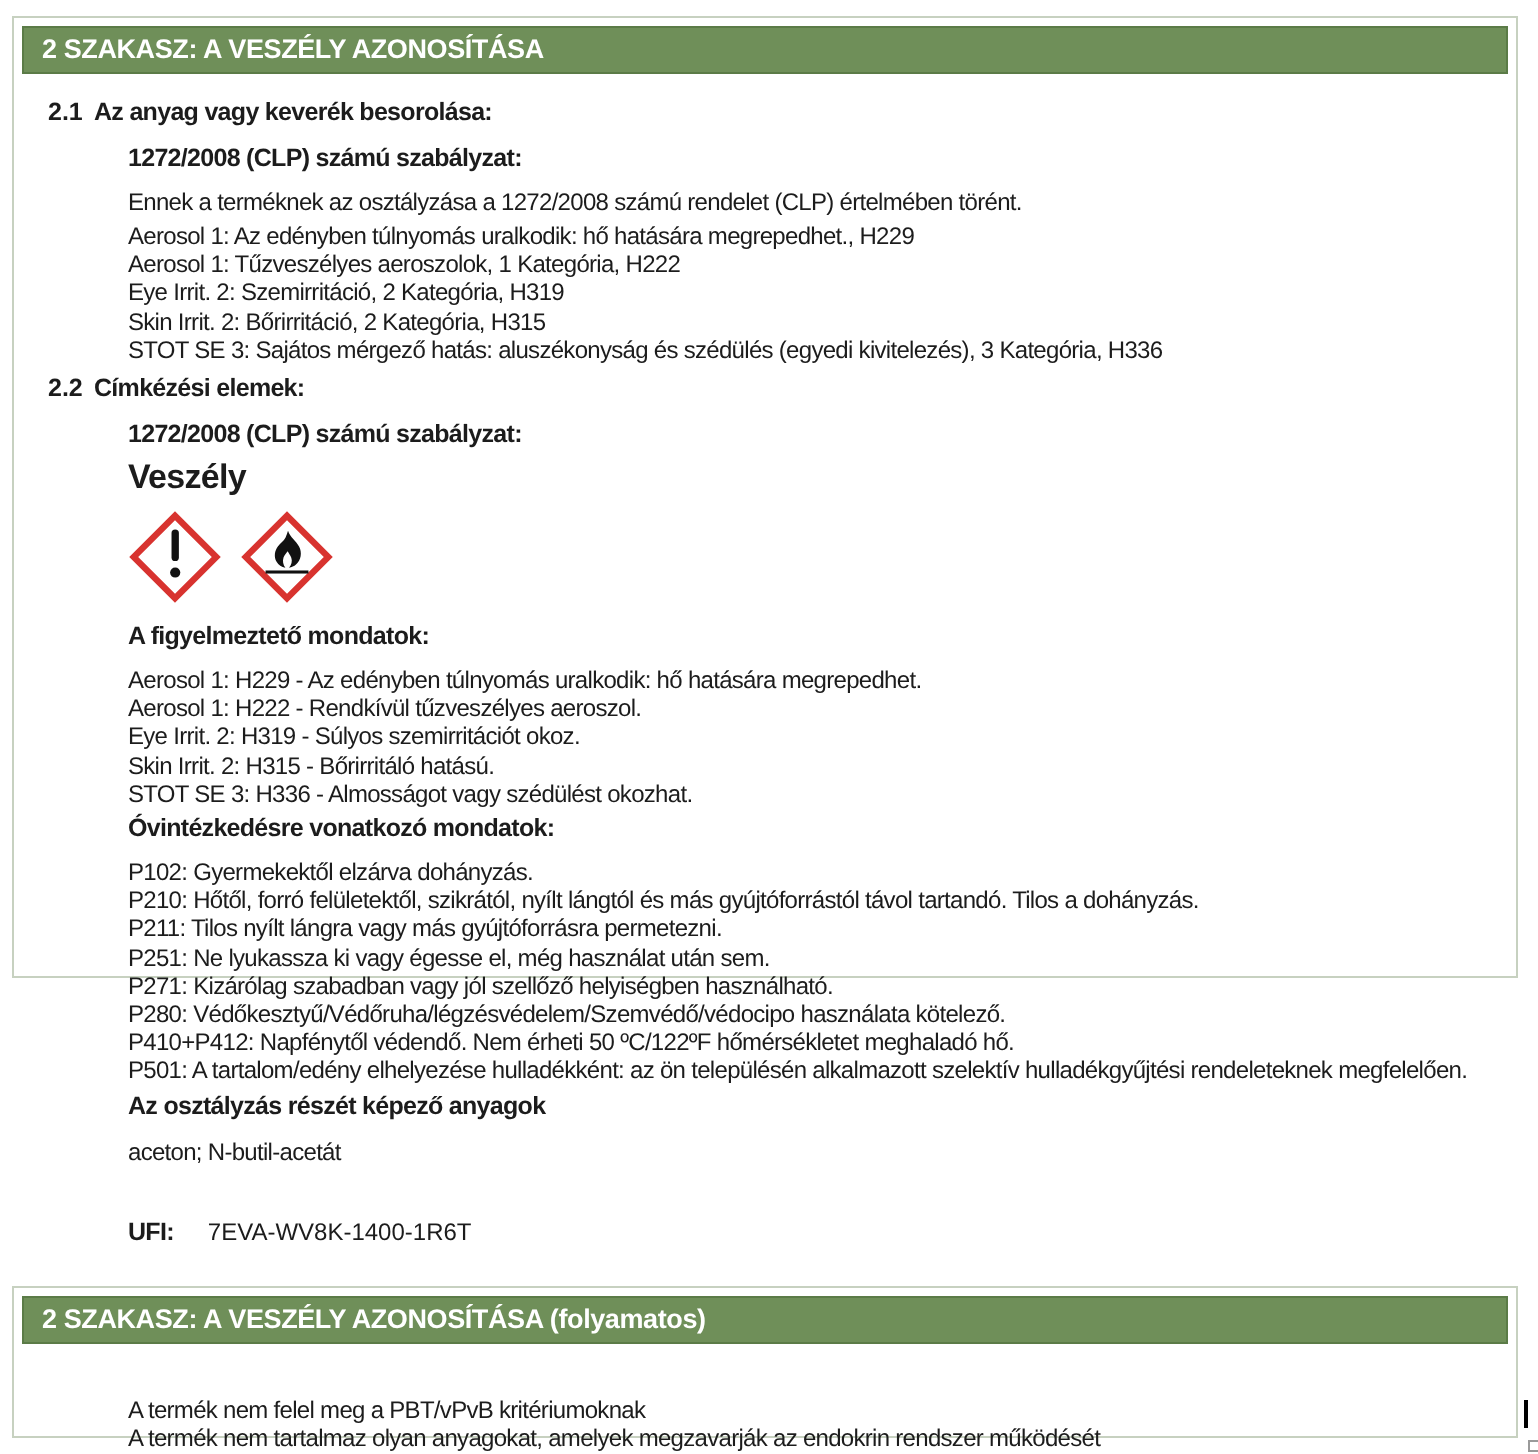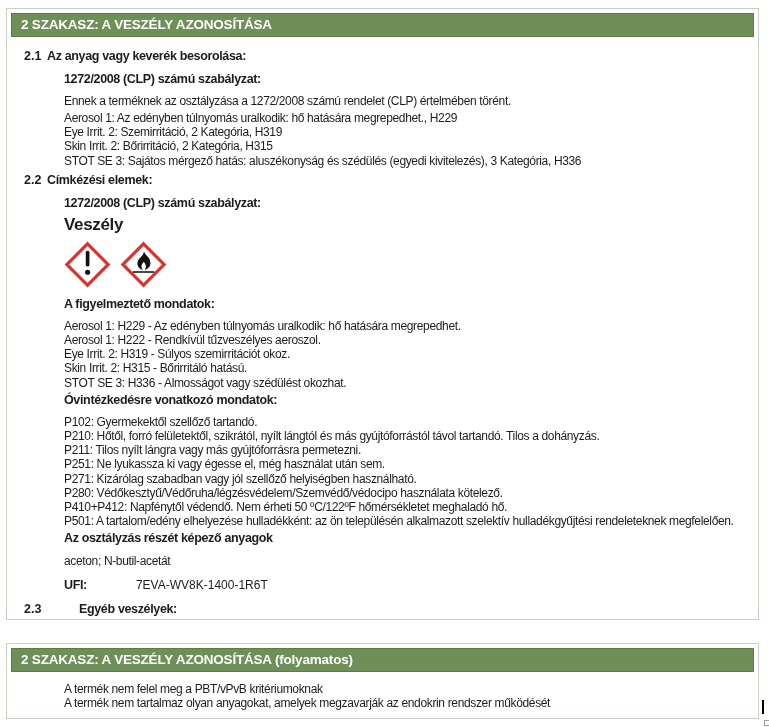--- a/index.html
+++ b/index.html
@@ -18,21 +18,21 @@
     color:var(--text);
     position:relative;
     overflow:hidden;
   }
   .page{position:relative;width:769px;height:727px;background:var(--page-bg);}
   .box{
     position:absolute;left:6px;width:753px;
     border:1px solid var(--box-border);
     background:#fff;
   }
-  .box-1{top:8px;height:612px;}
+  .box-1{top:8px;height:481px;}
   .box-2{top:643px;height:76px;}
   .bar{
     margin:4px 4px 0 4px;
     height:24px;
     background:var(--header-bg);
     border:1px solid var(--header-border);
     color:#fff;
     font-size:13.5px;
     font-weight:bold;
     letter-spacing:-0.2px;
@@ -56,21 +56,21 @@
   .pictos{display:flex;gap:7px;margin-left:-1px;}
   .picto{width:49px;height:49px;display:block;}
   .ufi-row{display:flex;align-items:baseline;}
   .ufi-label{font-weight:bold;font-size:12.5px;margin-right:17px;}
   .ufi-value{letter-spacing:0;}
   .mt3{margin-top:3px;}
   .mt5{margin-top:5px;}
   .mt6{margin-top:5px;}
   .mt8{margin-top:8px;}
   .mt9{margin-top:9px;}
-  .mt10{margin-top:10px;gap:32px;}
+  .mt10{margin-top:26px;}
   .mt12{margin-top:12px;}
   .cursor-artifact{
     position:absolute;left:762px;top:700px;
     width:2px;height:14px;background:#000;
   }
   .corner-artifact{
     position:absolute;left:764px;top:720px;
     width:5px;height:6px;border:1px solid #9a9a9a;border-right:none;
   }
 </style>
@@ -87,20 +87,21 @@
 
       <div class="srow mt12">
         <span class="num">2.1</span>
         <span class="stitle">Az anyag vagy keverék besorolása:</span>
       </div>
       <div class="indent">
         <div class="bold-line mt9">1272/2008 (CLP) számú szabályzat:</div>
         <div class="line mt8">Ennek a terméknek az osztályzása a 1272/2008 számú rendelet (CLP) értelmében törént.</div>
         <div class="list mt3">
             <div class="stmt">Aerosol 1: Az edényben túlnyomás uralkodik: hő hatására megrepedhet., H229</div>
+            <div class="stmt">Aerosol 1: Tűzveszélyes aeroszolok, 1 Kategória, H222</div>
             <div class="stmt">Eye Irrit. 2: Szemirritáció, 2 Kategória, H319</div>
             <div class="stmt">Skin Irrit. 2: Bőrirritáció, 2 Kategória, H315</div>
             <div class="stmt">STOT SE 3: Sajátos mérgező hatás: aluszékonyság és szédülés (egyedi kivitelezés), 3 Kategória, H336</div>
           </div>
       </div>
 
       <div class="srow mt6">
         <span class="num">2.2</span>
         <span class="stitle">Címkézési elemek:</span>
       </div>
@@ -125,21 +126,21 @@
         <div class="list mt8">
             <div class="stmt">Aerosol 1: H229 - Az edényben túlnyomás uralkodik: hő hatására megrepedhet.</div>
             <div class="stmt">Aerosol 1: H222 - Rendkívül tűzveszélyes aeroszol.</div>
             <div class="stmt">Eye Irrit. 2: H319 - Súlyos szemirritációt okoz.</div>
             <div class="stmt">Skin Irrit. 2: H315 - Bőrirritáló hatású.</div>
             <div class="stmt">STOT SE 3: H336 - Almosságot vagy szédülést okozhat.</div>
           </div>
 
         <div class="bold-line mt3">Óvintézkedésre vonatkozó mondatok:</div>
         <div class="list mt8">
-            <div class="stmt">P102: Gyermekektől szellőző tartandó.</div>
+            <div class="stmt">P102: Gyermekektől elzárva dohányzás.</div>
             <div class="stmt">P210: Hőtől, forró felületektől, szikrától, nyílt lángtól és más gyújtóforrástól távol tartandó. Tilos a dohányzás.</div>
             <div class="stmt">P211: Tilos nyílt lángra vagy más gyújtóforrásra permetezni.</div>
             <div class="stmt">P251: Ne lyukassza ki vagy égesse el, még használat után sem.</div>
             <div class="stmt">P271: Kizárólag szabadban vagy jól szellőző helyiségben használható.</div>
             <div class="stmt">P280: Védőkesztyű/Védőruha/légzésvédelem/Szemvédő/védocipo használata kötelező.</div>
             <div class="stmt">P410+P412: Napfénytől védendő. Nem érheti 50 ºC/122ºF hőmérsékletet meghaladó hő.</div>
             <div class="stmt">P501: A tartalom/edény elhelyezése hulladékként: az ön településén alkalmazott szelektív hulladékgyűjtési rendeleteknek megfelelően.</div>
           </div>
 
         <div class="bold-line mt3">Az osztályzás részét képező anyagok</div>

